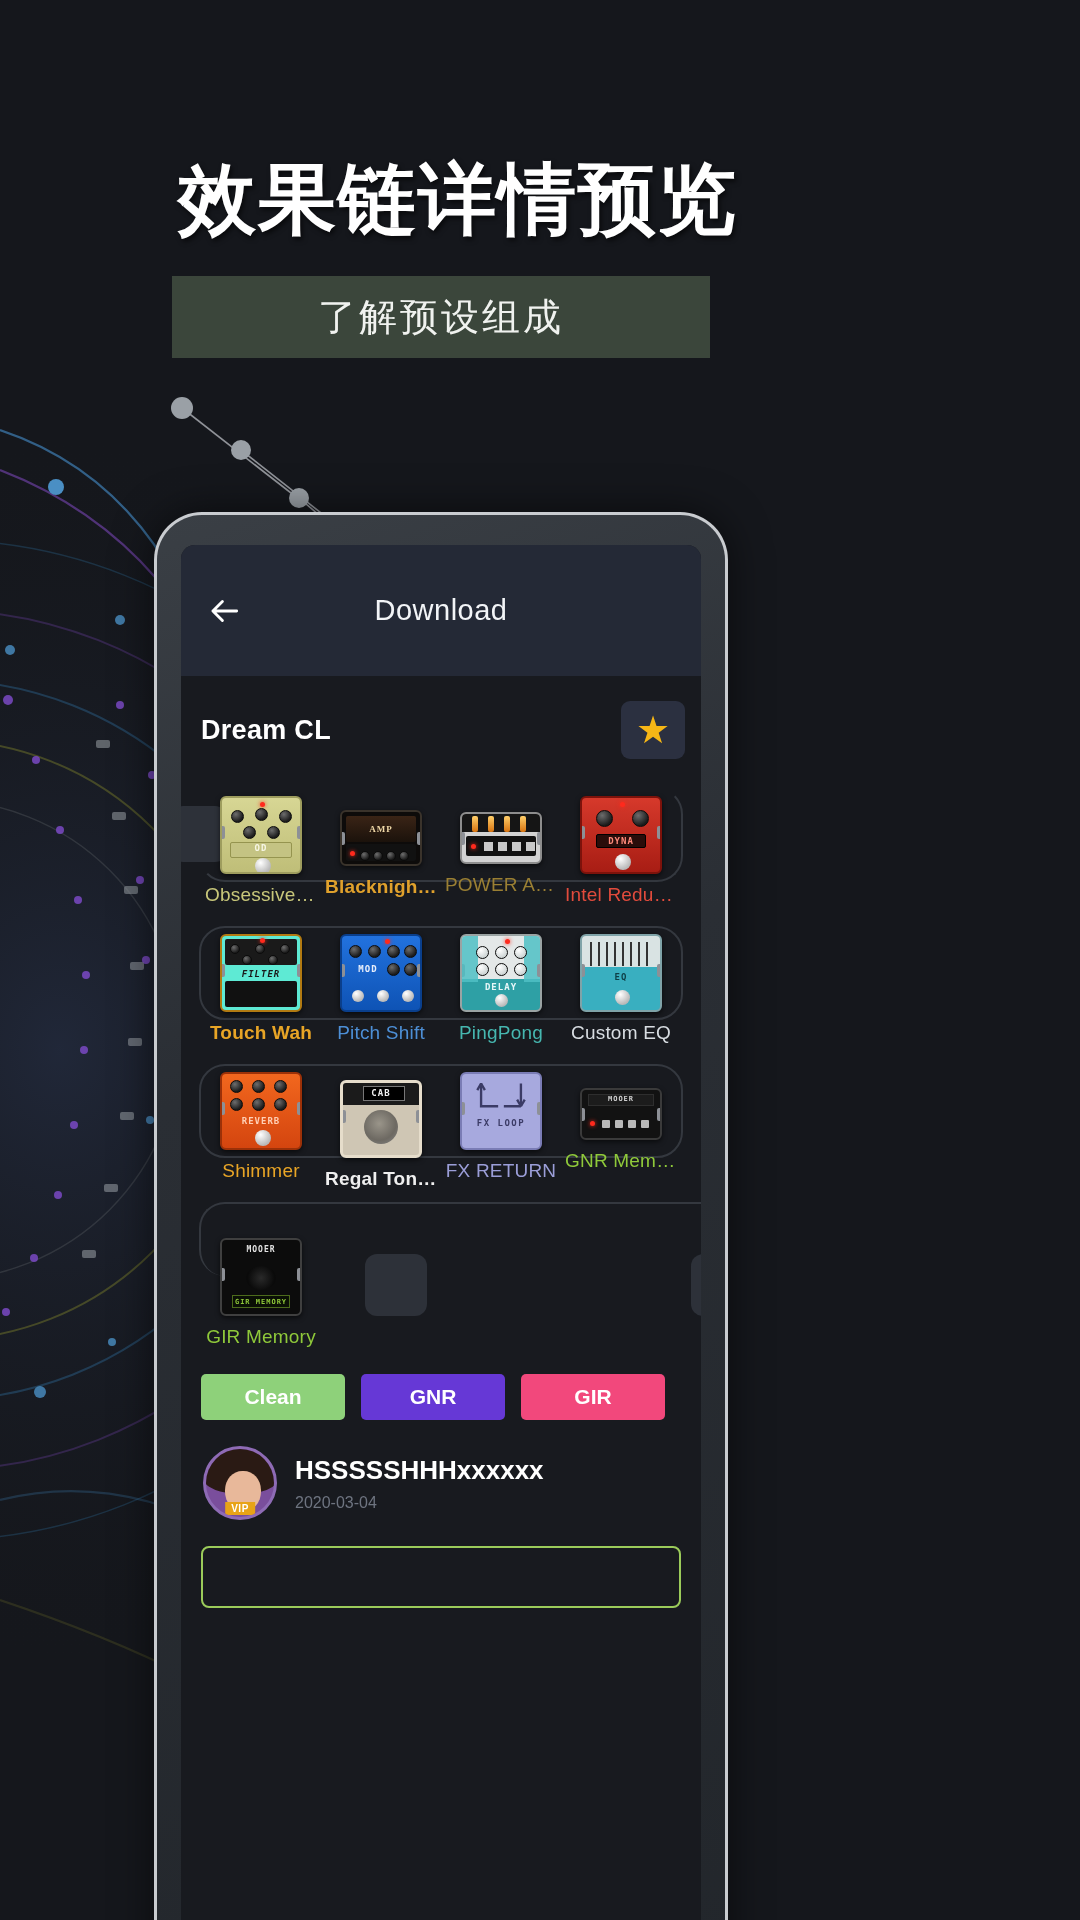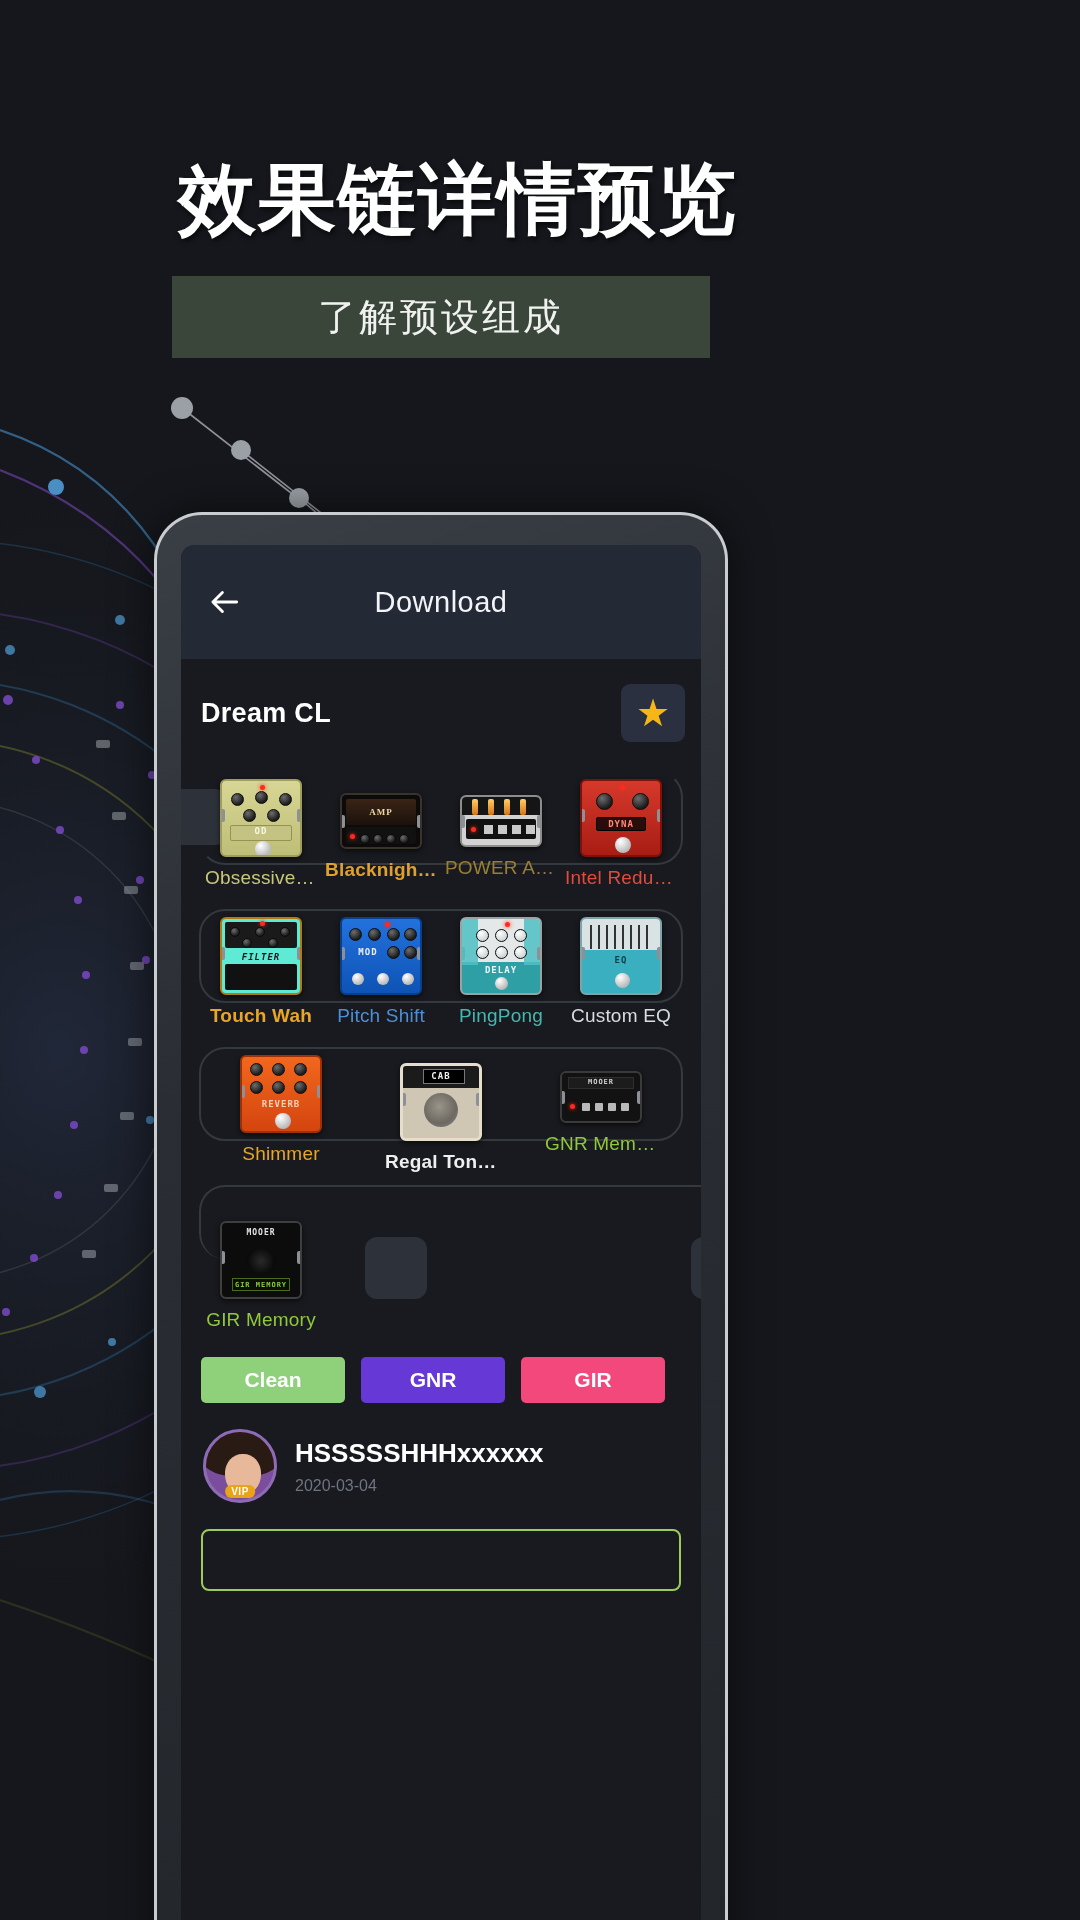--- a/index.html
+++ b/index.html
@@ -47,21 +47,21 @@
   .screen {
     width: 100%; height: 100%;
     background: #181A1F;
     border-radius: 14px 14px 0 0;
     overflow: hidden;
     position: relative;
   }
 
   
   .app-header {
-    height: 114px; background: #242936;
+    height: 131px; background: #242936;
     display: flex; align-items: center; position: relative;
   }
   .back-icon {
     position: absolute; left: 24px; top: 50%; transform: translateY(-50%);
     width: 38px; height: 38px; cursor: pointer;
   }
   .app-title {
     width: 100%; text-align: center; color: #F2F4F7;
     font-size: 29px; font-weight: 400; letter-spacing: .5px;
   }
@@ -165,21 +165,21 @@
     position: absolute; left: -6px; top: -8px; width: 82px; height: 52px;
     background: #2a1a14; border-radius: 50% 50% 40% 40%;
   }
   .avatar .face {
     position: absolute; left: 19px; top: 22px; width: 36px; height: 40px;
     background: #e8b89a; border-radius: 48%;
   }
   .vip {
     position: absolute; left: 50%; transform: translateX(-50%); bottom: 2px;
     background: #E8A317; color: #fff; font-size: 10px; font-weight: 700;
-    padding: 1px 6px; border-radius: 6px; letter-spacing: .5px;
+    padding: 1px 6px; border-radius: 0; letter-spacing: .5px;
   }
   .author-name { color: #fff; font-size: 26px; font-weight: 700; }
   .author-date { color: #6E7480; font-size: 16px; margin-top: 8px; }
 
   .bottom-btn {
     margin: 26px 20px 0 20px; height: 62px; border-radius: 8px;
     border: 2px solid #9BCB5A; background: transparent;
   }
 </style>
 </head>
@@ -440,20 +440,32 @@
           <div class="slot">
             <div class="pedal" style="background:#CFC6B4;border:3px solid #e6ddcb;margin-top:8px;">
               <div style="position:absolute;left:0;right:0;top:0;height:22px;background:#1b1b1b;"></div>
               <div style="position:absolute;left:20px;top:3px;width:42px;height:15px;border:1px solid #777;background:#000;"></div>
               <span class="lbl" style="top:5px;color:#efefef;">CAB</span>
               <div style="position:absolute;left:50%;top:44px;transform:translate(-50%,-50%);width:34px;height:34px;border-radius:50%;background:radial-gradient(circle at 45% 40%,#9a958a,#6d6962 60%,#888 100%);"></div>
             </div>
             <div class="slot-label" style="color:#EFEFEF;font-weight:700;">Regal Tone 110</div>
           </div>
           <div class="slot">
+            <div class="pedal" style="background:#A7A9DE;border:2px solid #7a7cb5;">
+              <svg viewBox="0 0 82 78" style="position:absolute;inset:0;width:100%;height:100%;">
+                <path d="M20 10 L20 34 L38 34" stroke="#3b3b66" stroke-width="2.5" fill="none"></path>
+                <path d="M20 10 l-4 7 M20 10 l4 7" stroke="#3b3b66" stroke-width="2.5" fill="none"></path>
+                <path d="M62 34 L44 34 M62 10 L62 34" stroke="#3b3b66" stroke-width="2.5" fill="none"></path>
+                <path d="M62 34 l-4 -7 M62 34 l4 -7" stroke="#3b3b66" stroke-width="2.5" fill="none" transform="translate(0,0)"></path>
+              </svg>
+              <span class="lbl" style="top:44px;color:#3b3b66;letter-spacing:1.5px;">FX LOOP</span>
+            </div>
+            <div class="slot-label" style="color:#9B9ED8;">FX RETURN</div>
+          </div>
+          <div class="slot">
             <div class="pedal" style="background:#121212;border:2px solid #3a3a3a;height:52px;margin-top:16px;">
               <div style="position:absolute;left:6px;right:6px;top:4px;height:12px;background:#1c1c1c;border:1px solid #2e2e2e;"></div>
               <span class="lbl" style="top:5px;color:#cfcfcf;font-size:7px;">MOOER</span>
               <span class="led" style="left:8px;bottom:12px;"></span>
               <span style="position:absolute;left:20px;bottom:10px;width:8px;height:8px;background:#b9b9b9;border-radius:1px;"></span>
               <span style="position:absolute;left:33px;bottom:10px;width:8px;height:8px;background:#b9b9b9;border-radius:1px;"></span>
               <span style="position:absolute;left:46px;bottom:10px;width:8px;height:8px;background:#b9b9b9;border-radius:1px;"></span>
               <span style="position:absolute;left:59px;bottom:10px;width:8px;height:8px;background:#b9b9b9;border-radius:1px;"></span>
             </div>
             <div class="slot-label" style="color:#8FC93A;">GNR Memory</div>

